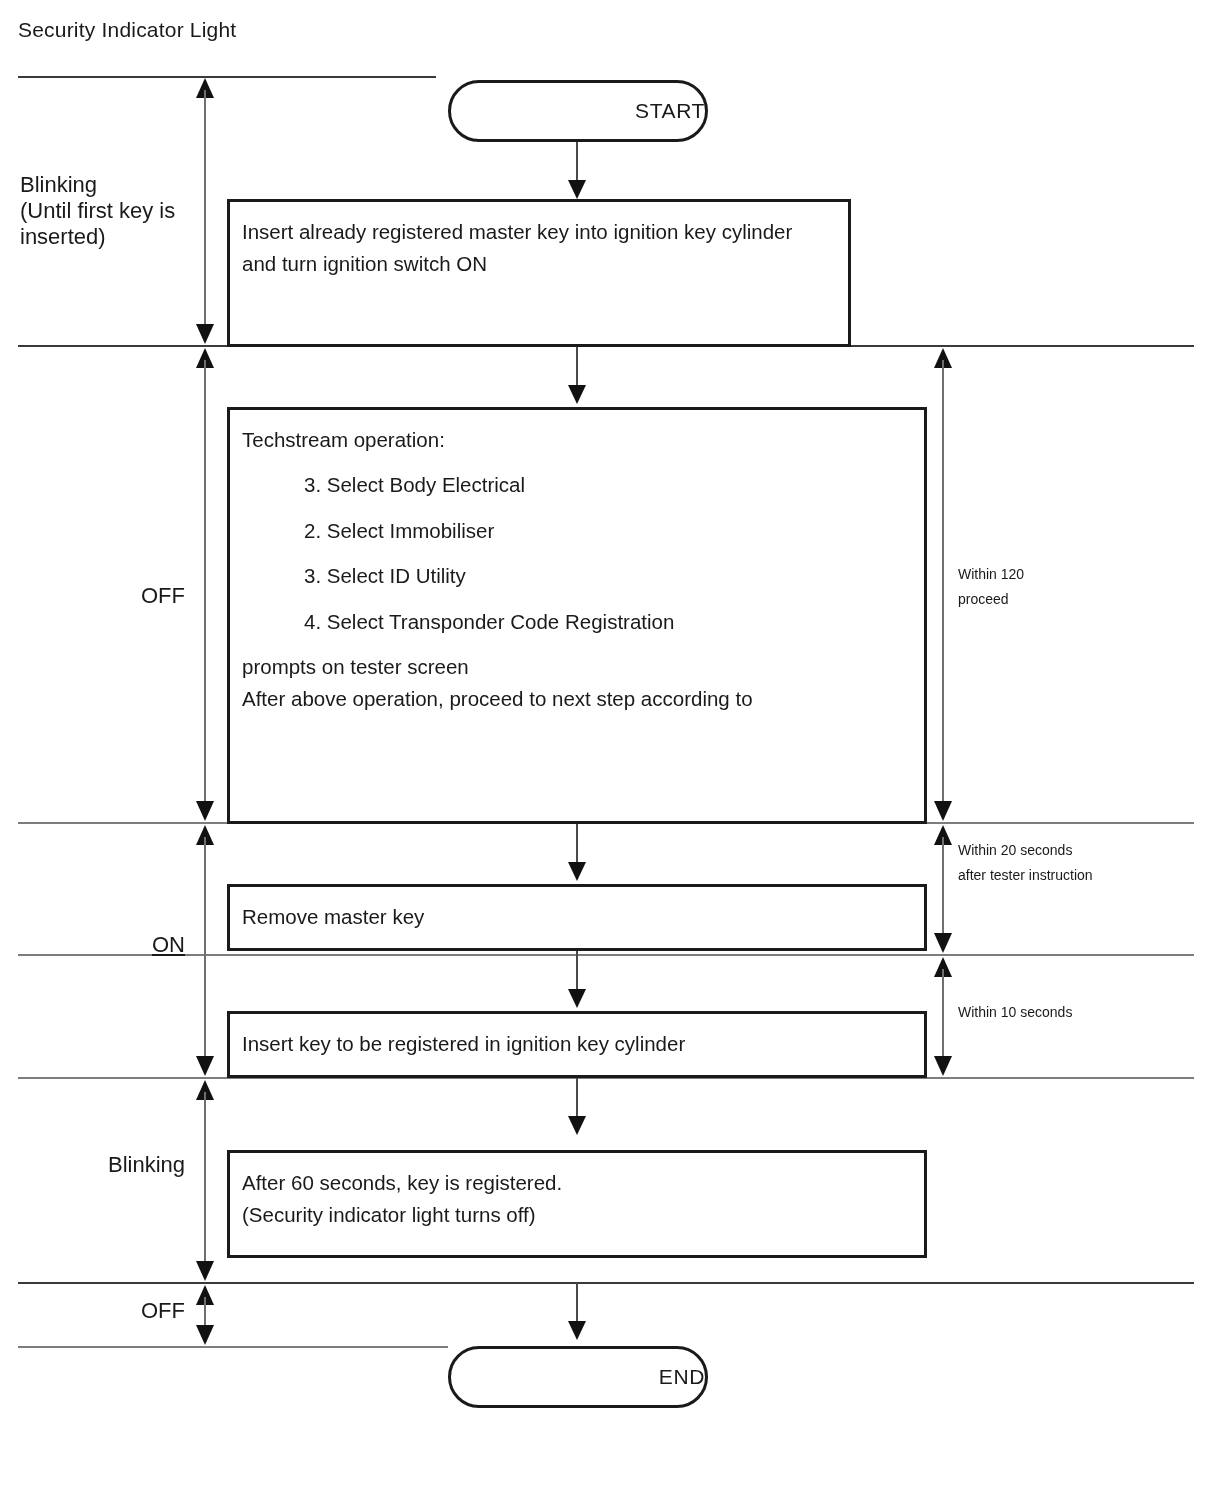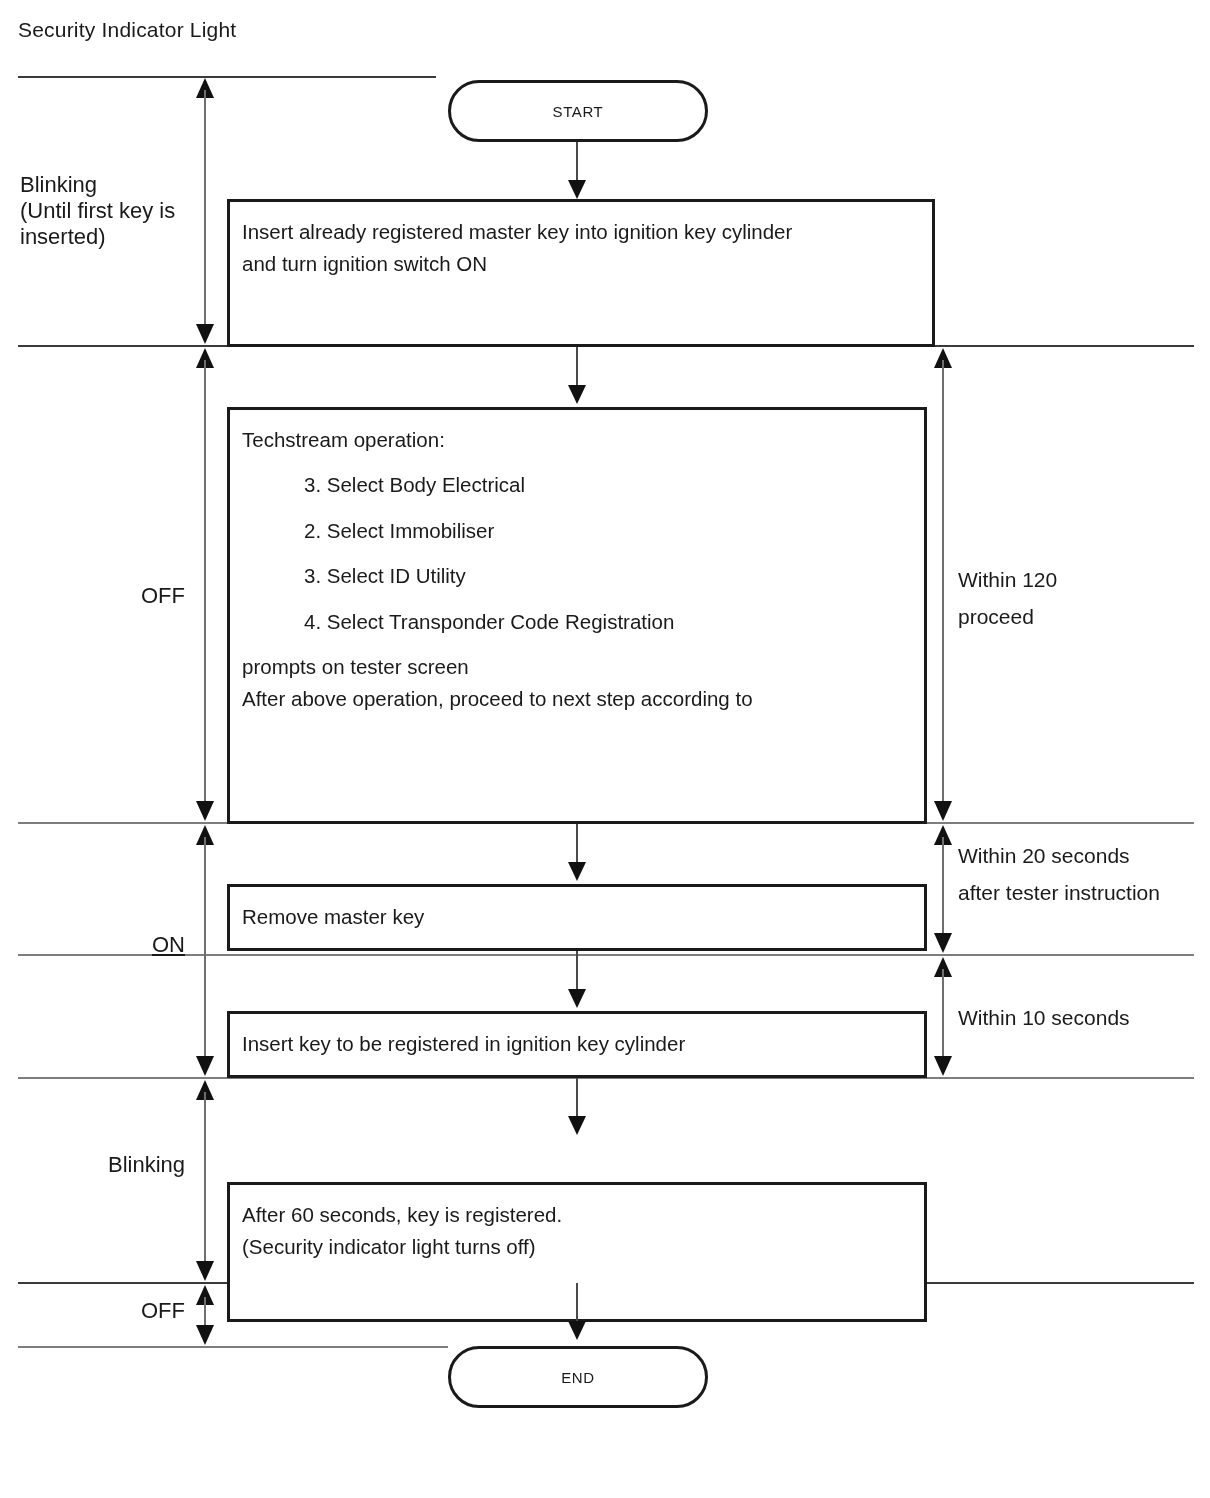--- a/index.html
+++ b/index.html
@@ -51,22 +51,22 @@
   .proc-box .gap  { height: 13px; }
 
   
   .term {
     background: #ffffff;
     border: 3px solid #1a1a1a;
     border-radius: 40px;
     box-sizing: border-box;
     display: flex;
     align-items: center;
-    justify-content: center;
-    font-size: 15px;
+    justify-content: flex-end;
+    font-size: 21px;
     letter-spacing: .6px;
   }
 
   
   .conn { width: 2px; background: #4a4a4a; }
   .conn-head {
     width: 0; height: 0;
     border-left: 9px solid transparent;
     border-right: 9px solid transparent;
     border-top: 19px solid #111111;
@@ -88,21 +88,21 @@
   }
 
   
   .state-label {
     font-size: 22px;
     text-align: right;
     white-space: nowrap;
   }
   .state-label .ml { display: block; }
   .timing-label {
-    font-size: 21px;
+    font-size: 14px;
     line-height: 1.75;
     white-space: nowrap;
   }
 </style>
 </head>
 <body>
 
 <div id="canvas">
 
   <div class="abs" id="chart-title">Security Indicator Light</div>
@@ -189,21 +189,21 @@
     <div>Within 10 seconds</div>
   </div>
 
   <div class="abs term" style="left:448px; top:80px; width:260px; height:62px;">
     <span>START</span>
   </div>
 
   <div class="abs conn" style="left:576px; top:142px; height:42px;"></div>
   <div class="abs conn-head" style="left:568px; top:180px;"></div>
 
-  <div class="abs proc-box" style="left:227px; top:199px; width:708px; height:148px;">
+  <div class="abs proc-box" style="left:227px; top:199px; width:624px; height:148px;">
     <div class="line">Insert already registered master key into ignition key cylinder</div>
     <div class="line">and turn ignition switch ON</div>
   </div>
 
   <div class="abs conn" style="left:576px; top:347px; height:42px;"></div>
   <div class="abs conn-head" style="left:568px; top:385px;"></div>
 
   <div class="abs proc-box" style="left:227px; top:407px; width:700px; height:417px;">
     <div class="line">Techstream operation:</div>
     <div class="gap"></div>
@@ -229,21 +229,21 @@
   <div class="abs conn" style="left:576px; top:951px; height:42px;"></div>
   <div class="abs conn-head" style="left:568px; top:989px;"></div>
 
   <div class="abs proc-box" style="left:227px; top:1011px; width:700px; height:67px;">
     <div class="line">Insert key to be registered in ignition key cylinder</div>
   </div>
 
   <div class="abs conn" style="left:576px; top:1078px; height:42px;"></div>
   <div class="abs conn-head" style="left:568px; top:1116px;"></div>
 
-  <div class="abs proc-box" style="left:227px; top:1182px; width:700px; height:140px;">
+  <div class="abs proc-box" style="left:227px; top:1150px; width:700px; height:108px;">
     <div class="line">After 60 seconds, key is registered.</div>
     <div class="line">(Security indicator light turns off)</div>
   </div>
 
   <div class="abs conn" style="left:576px; top:1283px; height:42px;"></div>
   <div class="abs conn-head" style="left:568px; top:1321px;"></div>
 
   <div class="abs term" style="left:448px; top:1346px; width:260px; height:62px;">
     <span>END</span>
   </div>

